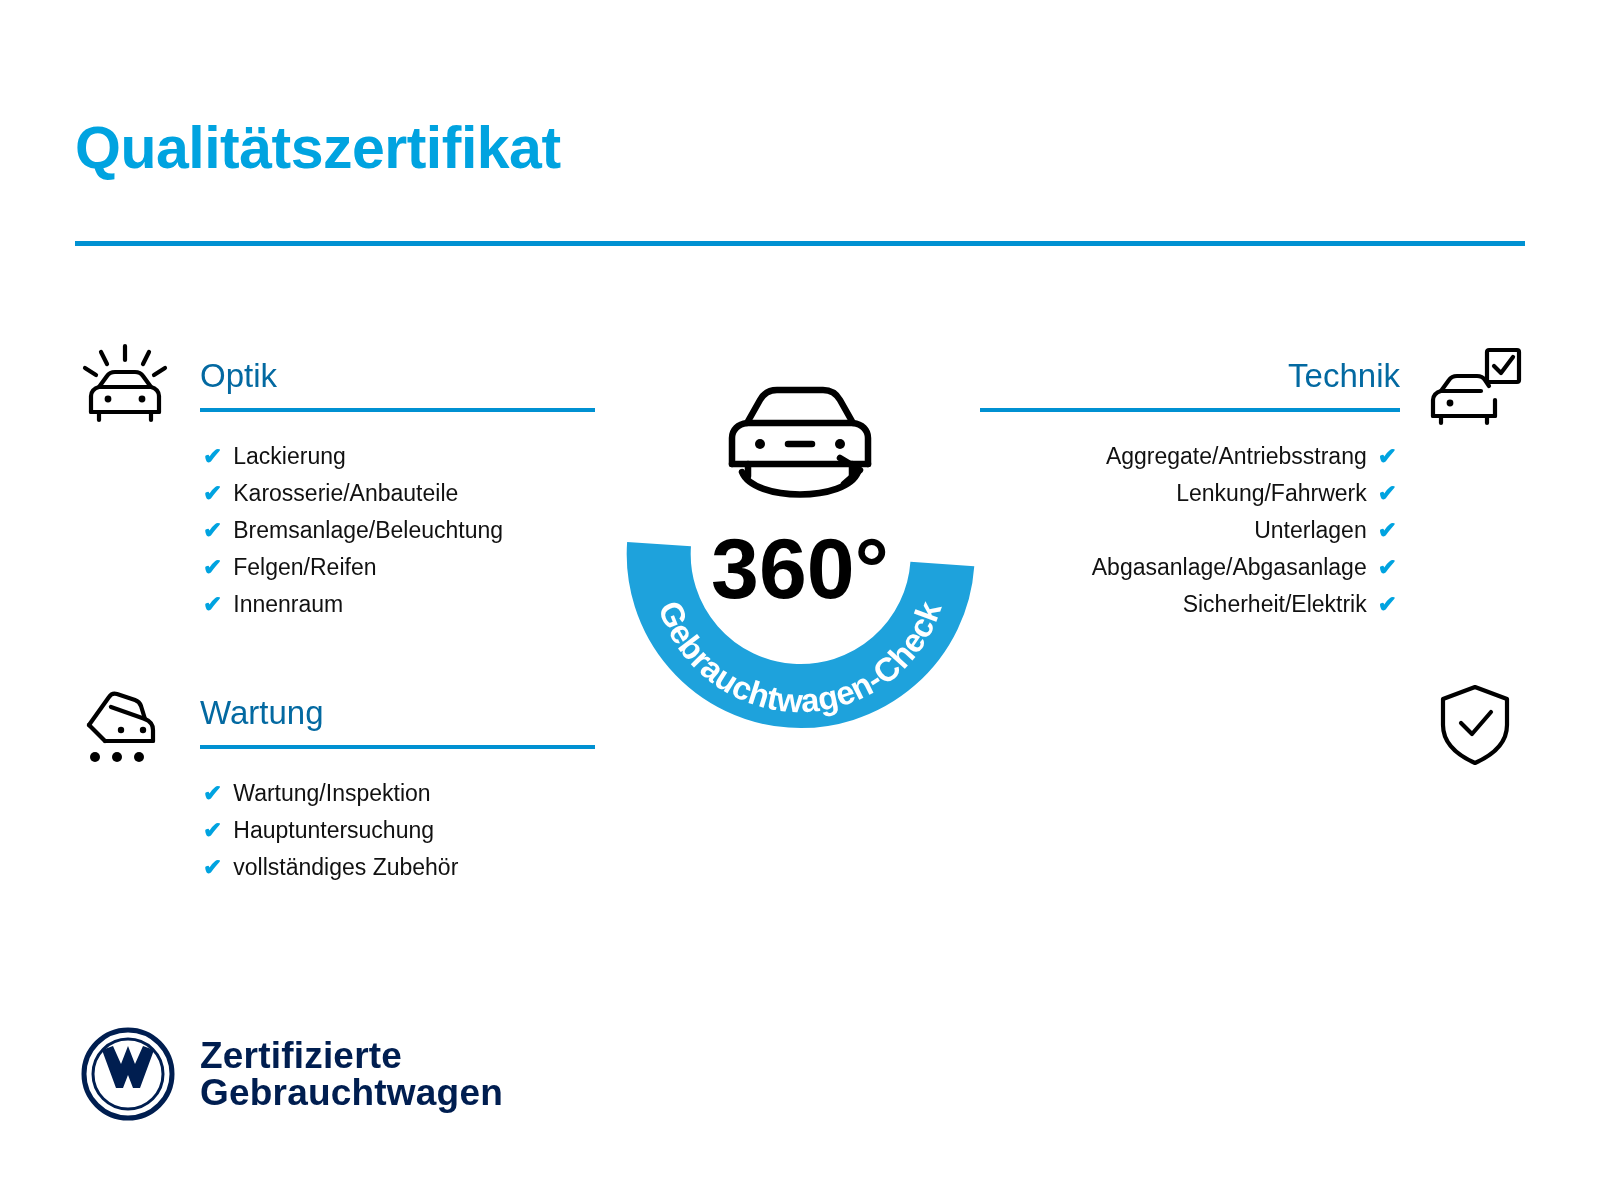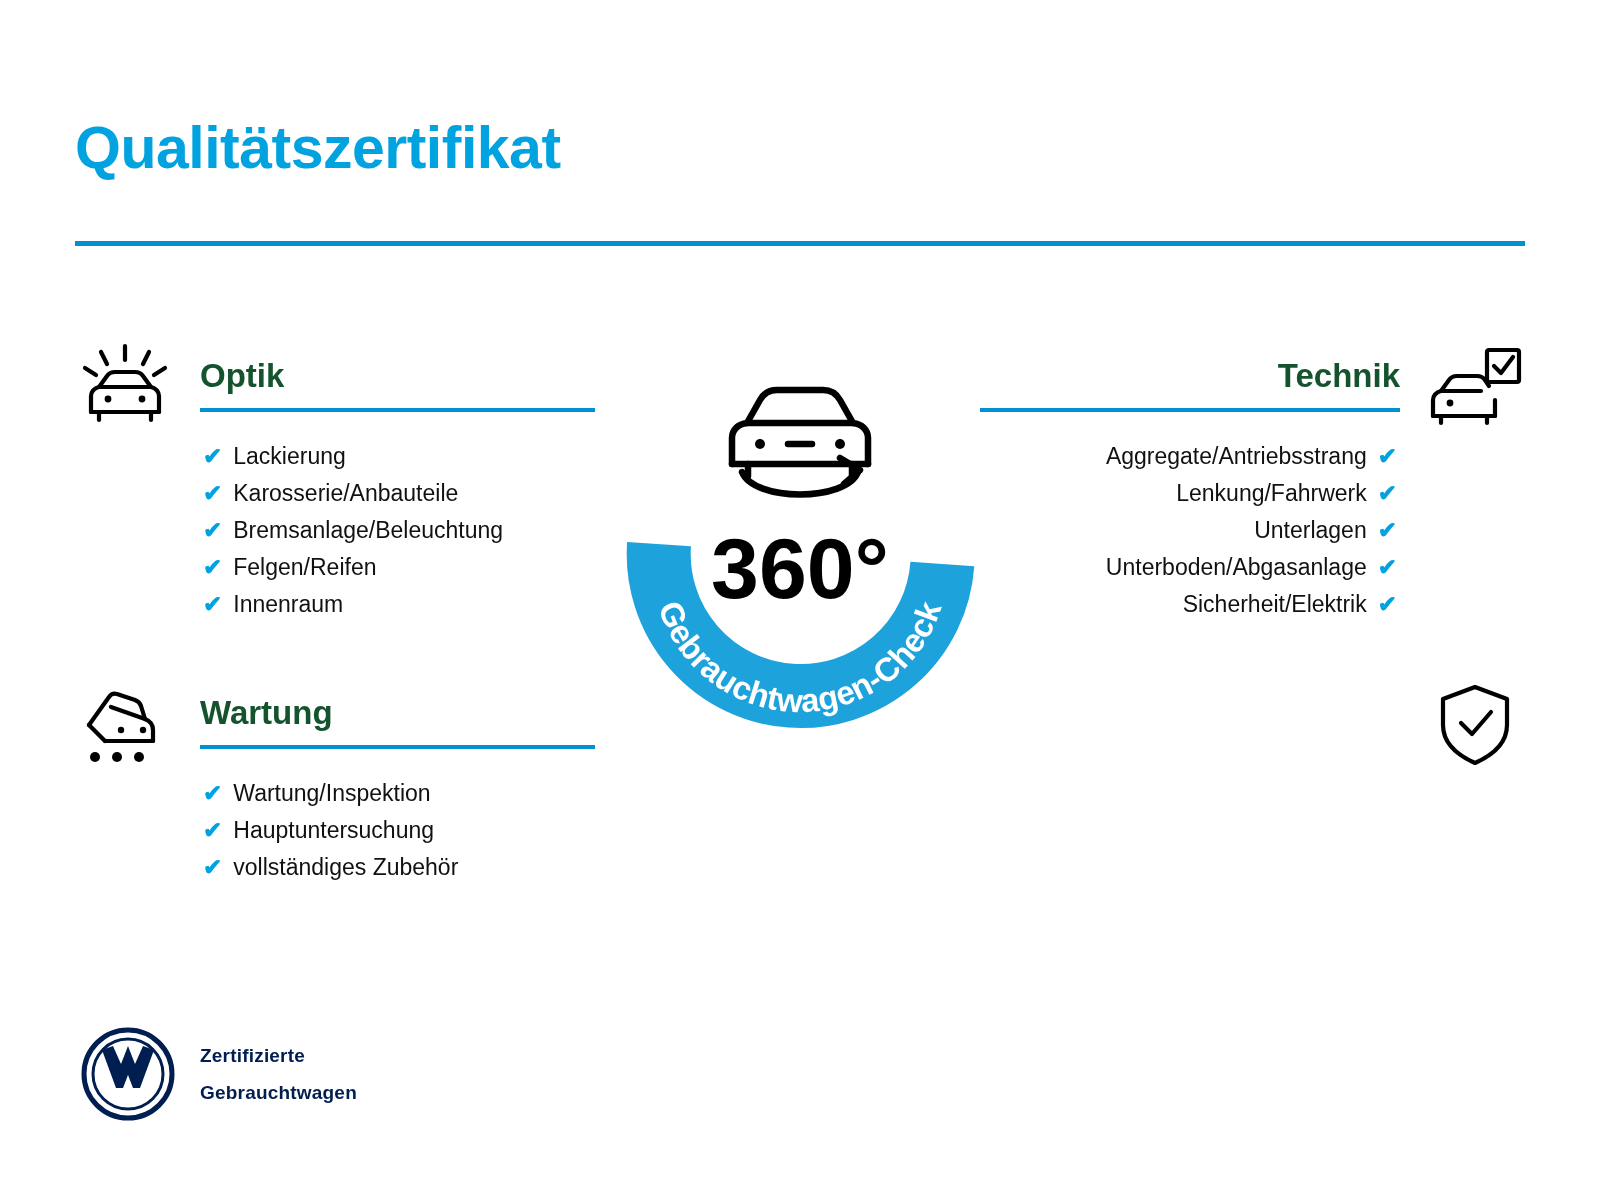--- a/index.html
+++ b/index.html
@@ -63,23 +63,23 @@
   .block + .block {
     margin-top: 70px;
   }
 
   .block-head {
     position: relative;
     height: 60px;
   }
   .block-title {
     font-size: 33px;
-    font-weight: bold;
+    font-weight: normal;
     line-height: 40px;
-    color: #14532d;
+    color: #0369a1;
   }
   .left .block-title { text-align: left; padding-left: 125px; }
   .right .block-title { text-align: right; padding-right: 125px; }
 
   .head-rule {
     position: absolute;
     height: 4px;
     background: #0091D2;
     bottom: 4px;
   }
@@ -133,21 +133,21 @@
   .footer {
     position: absolute;
     left: 80px;
     top: 990px;
     display: flex;
     align-items: center;
   }
   .vw-logo { width: 96px; height: 96px; }
   .footer-text {
     margin-left: 24px;
-    font-size: 19px;
+    font-size: 37px;
     font-weight: bold;
     line-height: 37px;
     color: #001E50;
     letter-spacing: 0.2px;
   }
 </style>
 </head>
 <body>
 
 <div class="page">
@@ -236,21 +236,21 @@
         </svg>
       </div>
       <div class="block-head">
         <div class="block-title">Technik</div>
         <div class="head-rule"></div>
       </div>
       <ul class="items">
         <li><span>Aggregate/Antriebsstrang</span><span class="check">✔</span></li>
         <li><span>Lenkung/Fahrwerk</span><span class="check">✔</span></li>
         <li><span>Unterlagen</span><span class="check">✔</span></li>
-        <li><span>Unterboden/Abgasanlage</span><span class="check">✔</span></li>
+        <li><span>Abgasanlage/Abgasanlage</span><span class="check">✔</span></li>
         <li><span>Sicherheit/Elektrik</span><span class="check">✔</span></li>
       </ul>
     </div>
 
     <div class="block right">
       <div class="sect-icon">
         <svg viewBox="0 0 100 92" width="100" height="92" fill="none" stroke="#000" stroke-width="4.2" stroke-linecap="round" stroke-linejoin="round">
           <path d="M50 8 L82 20 L82 46 C82 64 68 76 50 84 C32 76 18 64 18 46 L18 20 Z"></path>
           <polyline points="36,44 47,55 66,33"></polyline>
         </svg>

